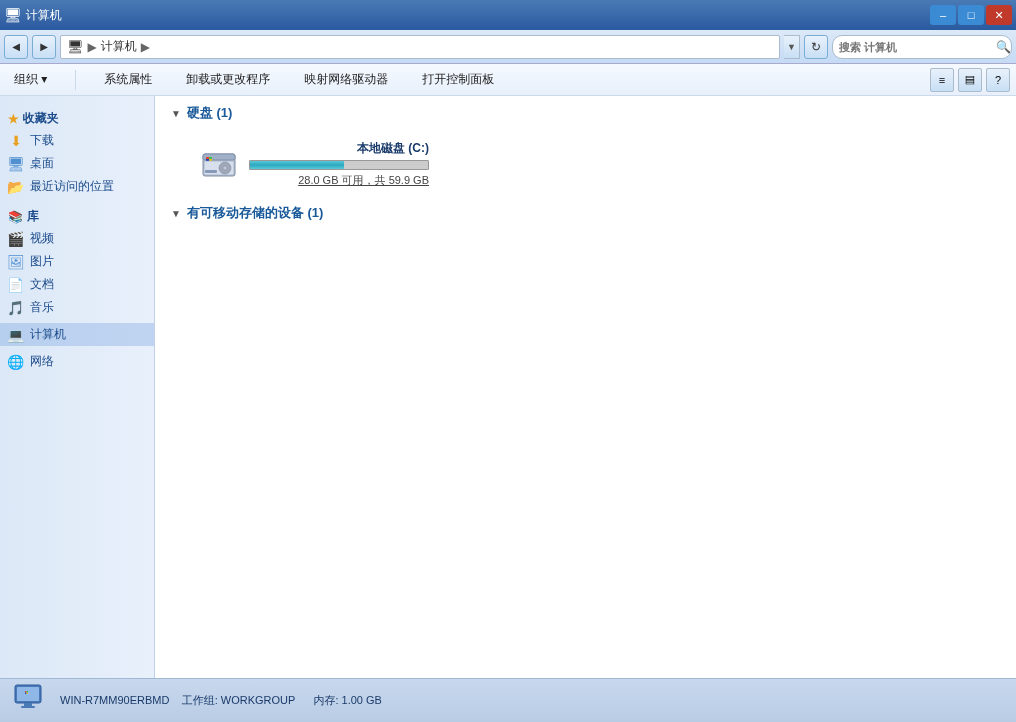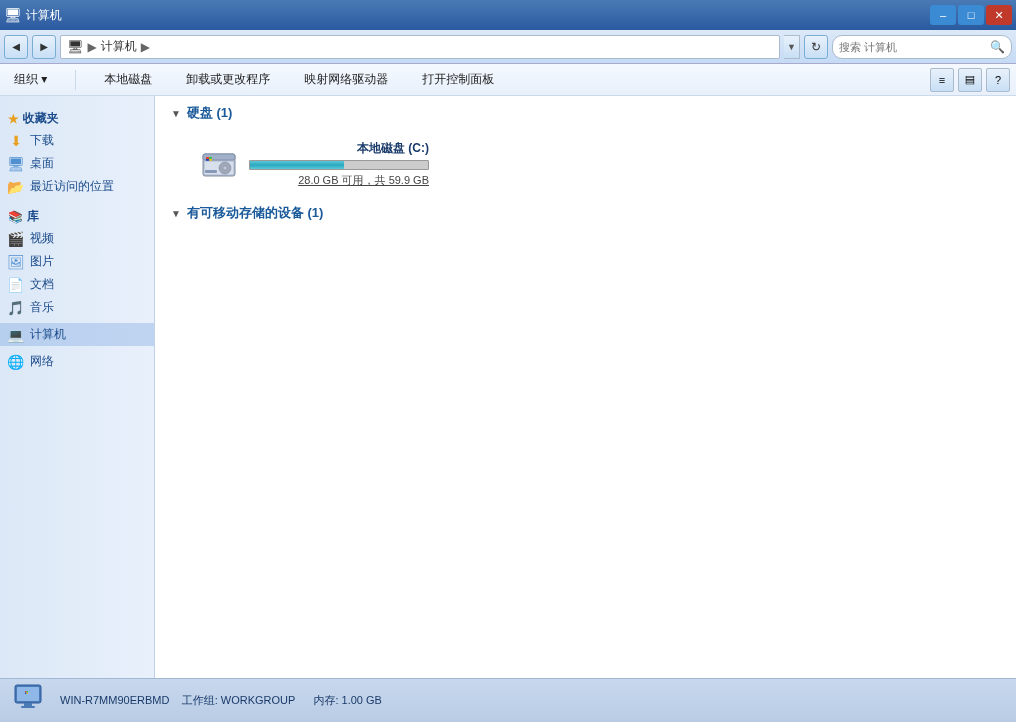--- a/index.html
+++ b/index.html
@@ -127,20 +127,21 @@
       padding: 0 6px;
       gap: 4px;
     }
     .search-input {
       border: none;
       outline: none;
       font-size: 11px;
       flex: 1;
       color: #999;
       background: transparent;
+      font-weight: bold;
     }
     .search-icon-btn {
       background: none;
       border: none;
       cursor: pointer;
       font-size: 12px;
       color: #666;
     }
 
     
@@ -366,21 +367,21 @@
   <button class="refresh-btn">↻</button>
   <div class="search-bar">
     <input class="search-input" type="text" placeholder="搜索 计算机" style="">
     <button class="search-icon-btn">🔍</button>
   </div>
 </div>
 
 <div class="toolbar">
   <button class="toolbar-btn">组织 ▾</button>
   <div class="toolbar-separator"></div>
-  <button class="toolbar-btn">本地磁盘</button>
+  <button class="toolbar-btn">系统属性</button>
   <button class="toolbar-btn">卸载或更改程序</button>
   <button class="toolbar-btn">映射网络驱动器</button>
   <button class="toolbar-btn">打开控制面板</button>
   <div class="toolbar-right">
     <button class="view-btn">≡</button>
     <button class="view-btn">▤</button>
     <button class="view-btn">?</button>
   </div>
 </div>
 

